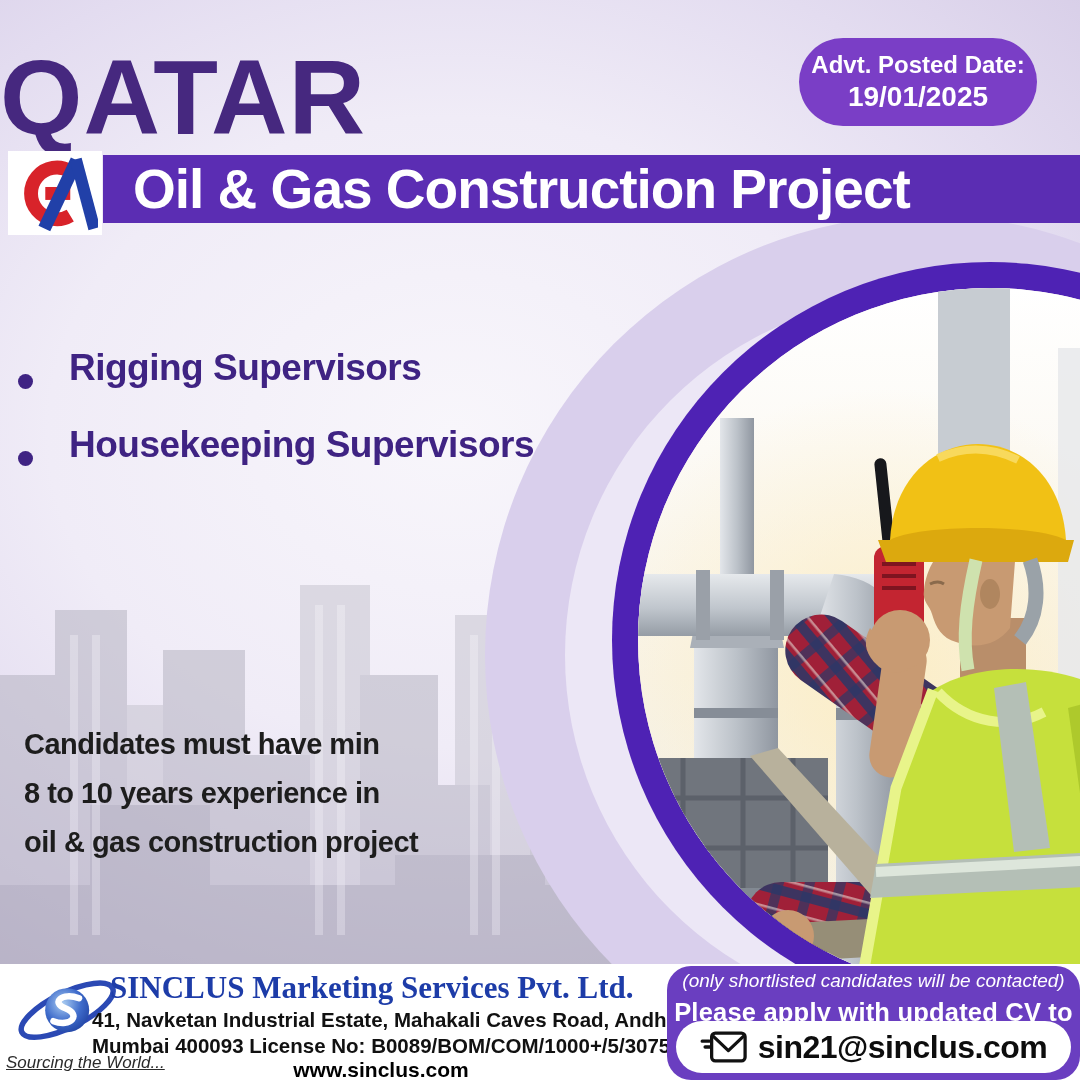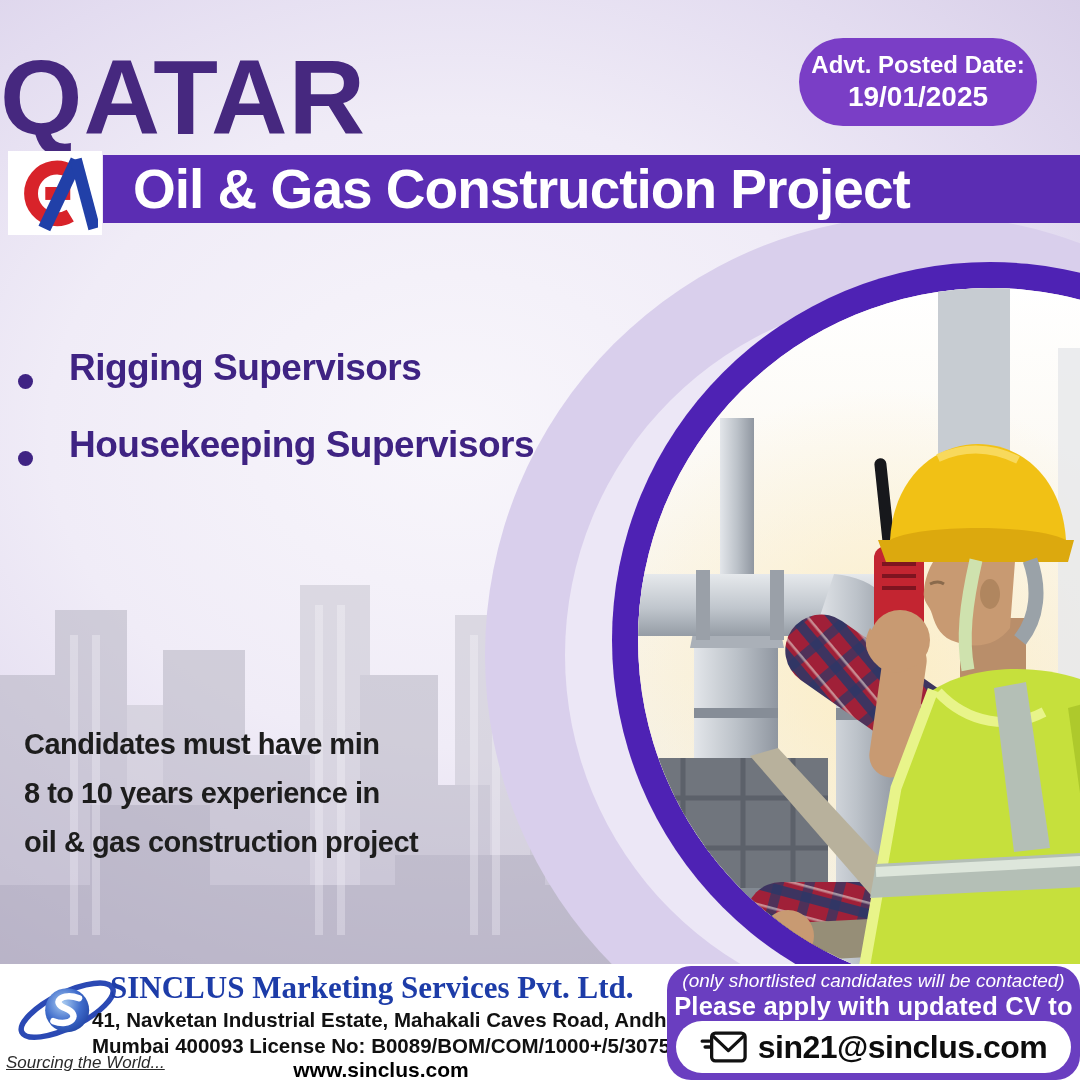--- a/index.html
+++ b/index.html
@@ -45,21 +45,21 @@
   #tagline{left:6px;top:1053px;font-size:17px;font-style:italic;color:#2b2b2b;text-decoration:underline;}
   #company-name{left:110px;top:970px;width:560px;text-align:left;font-family:"Liberation Serif",serif;
     font-weight:bold;font-size:31px;color:#1d3ca8;white-space:nowrap;}
   #address-line-1{left:92px;top:1008px;width:578px;text-align:center;font-size:20.5px;font-weight:bold;color:#111;white-space:nowrap;}
   #address-line-2{left:92px;top:1034px;width:578px;text-align:center;font-size:20.5px;font-weight:bold;color:#111;white-space:nowrap;}
   #website-link{left:92px;top:1058px;width:578px;text-align:center;font-size:21px;font-weight:bold;color:#000;}
 
   
   #contact-panel{left:667px;top:966px;width:413px;height:114px;background:#6a3ec0;text-align:center;color:#fff;border-radius:24px;}
   #shortlist-note{margin-top:4px;font-size:19px;font-style:italic;}
-  #apply-cta{margin-top:0;font-size:25.5px;font-weight:bold;letter-spacing:.2px;}
+  #apply-cta{margin-top:6px;font-size:25.5px;font-weight:bold;letter-spacing:.2px;}
   #email-pill{position:absolute;left:9px;right:9px;top:55px;height:52px;border-radius:26px;background:#fff;
     display:flex;align-items:center;justify-content:center;gap:10px;}
   #email-text{font-size:32px;font-weight:bold;color:#0d0d0d;letter-spacing:-.5px;}
 </style>
 </head>
 <body>
 
 <div id="poster">
 
   <svg id="skyline" class="abs" viewBox="0 0 662 410" preserveAspectRatio="none">

